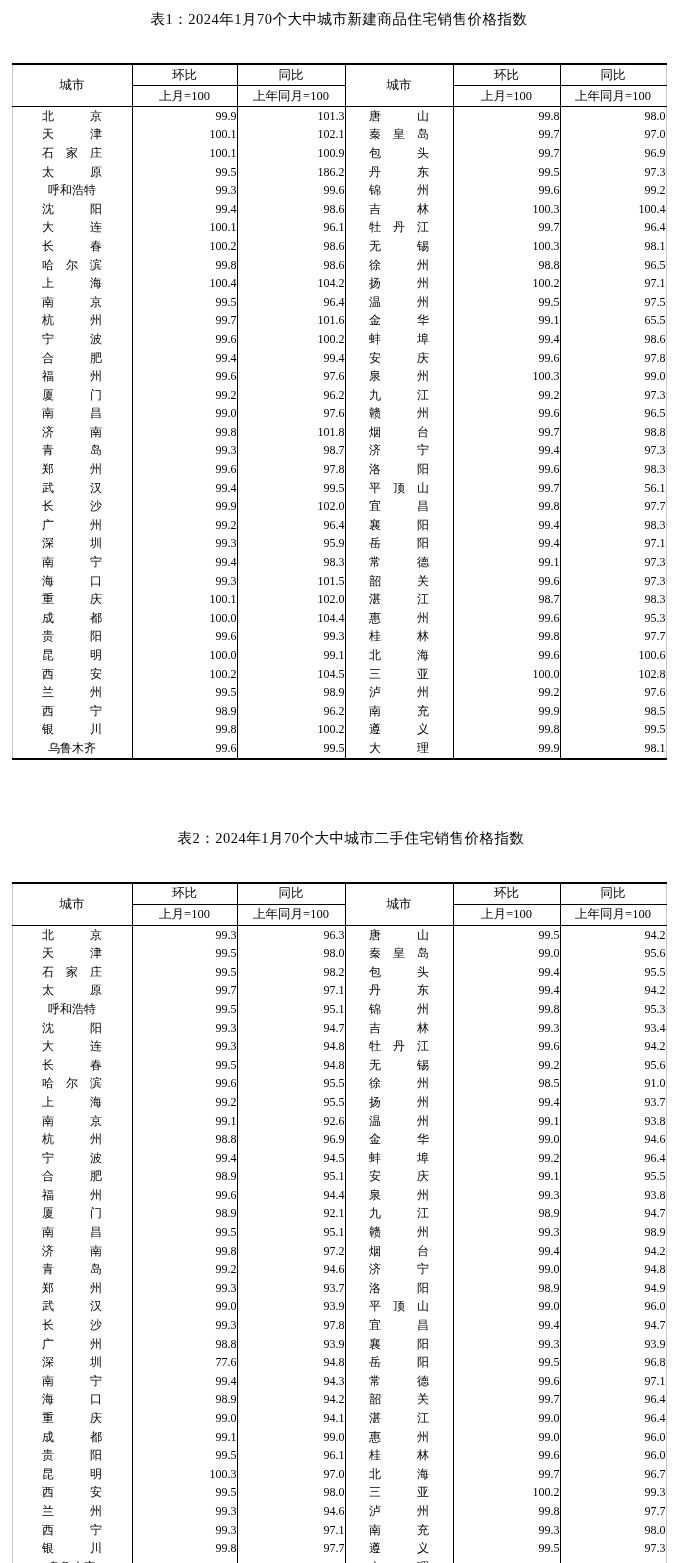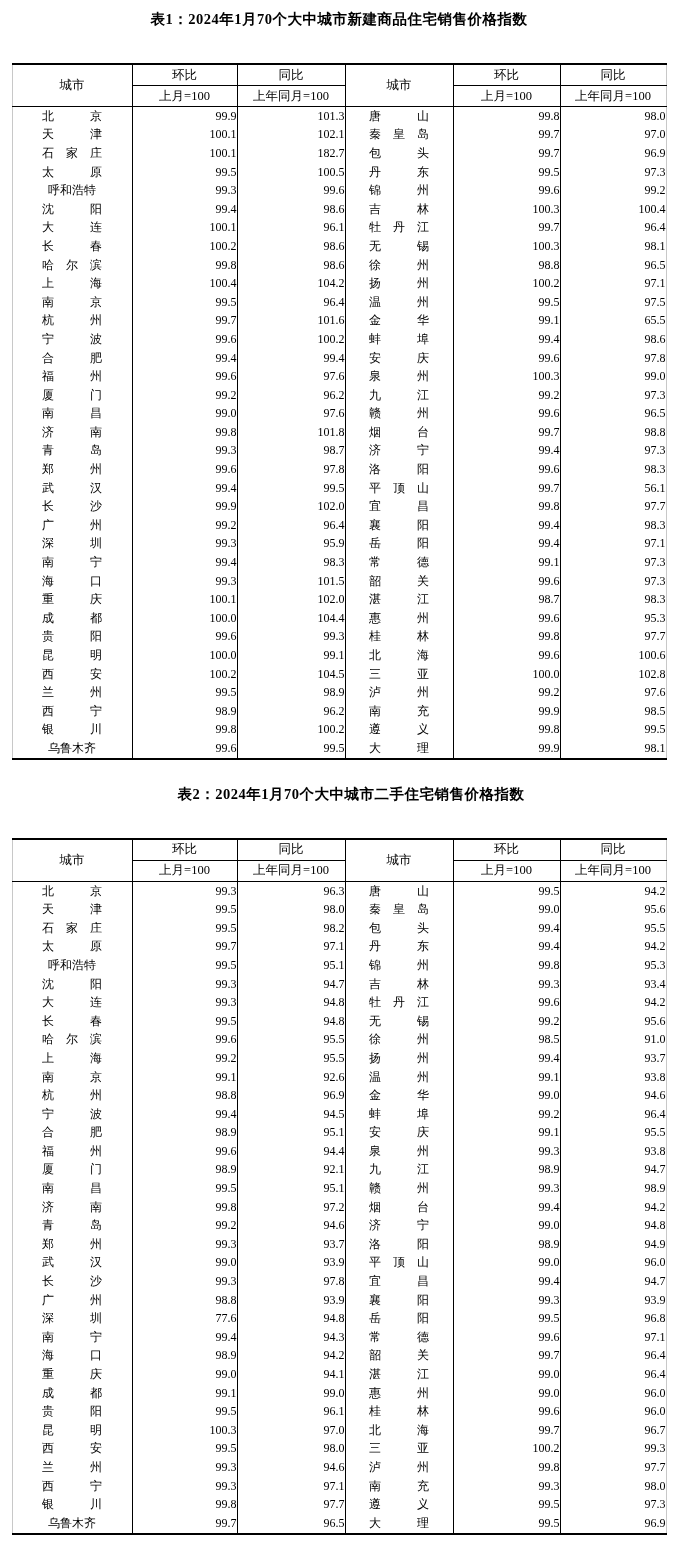--- a/index.html
+++ b/index.html
@@ -13,26 +13,26 @@
     width: 678px;
     min-height: 1563px;
     background: #ffffff;
     box-sizing: border-box;
     padding-bottom: 8px;
   }
   .tbl-title {
     margin: 0;
     text-align: center;
     font-size: 14.5px;
-    font-weight: bold;
+    font-weight: normal;
     line-height: 20px;
     letter-spacing: 0.5px;
   }
   .title-1 { padding-top: 9px; }
-  .title-2 { margin-top: 24px; padding-left: 24px; }
+  .title-2 { margin-top: 68px; padding-left: 24px; }
   table.stats {
     border-collapse: collapse;
     table-layout: fixed;
     width: 654px;
     margin: 34px auto 1px auto;
     border-top: 2.5px solid #000;
     border-bottom: 2.5px solid #000;
     border-left: 1px solid #c8c8c8;
     border-right: 1px solid #c8c8c8;
   }
@@ -117,29 +117,29 @@
             <td class="c-city"><span class="cityname">天津</span></td>
             <td class="c-num bl">100.1</td>
             <td class="c-num bl">102.1</td>
             <td class="c-city bl"><span class="cityname">秦皇岛</span></td>
             <td class="c-num bl">99.7</td>
             <td class="c-num bl">97.0</td>
           </tr>
           <tr>
             <td class="c-city"><span class="cityname">石家庄</span></td>
             <td class="c-num bl">100.1</td>
-            <td class="c-num bl">182.7</td>
+            <td class="c-num bl">100.9</td>
             <td class="c-city bl"><span class="cityname">包头</span></td>
             <td class="c-num bl">99.7</td>
             <td class="c-num bl">96.9</td>
           </tr>
           <tr>
             <td class="c-city"><span class="cityname">太原</span></td>
             <td class="c-num bl">99.5</td>
-            <td class="c-num bl">100.5</td>
+            <td class="c-num bl">186.2</td>
             <td class="c-city bl"><span class="cityname">丹东</span></td>
             <td class="c-num bl">99.5</td>
             <td class="c-num bl">97.3</td>
           </tr>
           <tr>
             <td class="c-city"><span class="cityname w4">呼和浩特</span></td>
             <td class="c-num bl">99.3</td>
             <td class="c-num bl">99.6</td>
             <td class="c-city bl"><span class="cityname">锦州</span></td>
             <td class="c-num bl">99.6</td>

